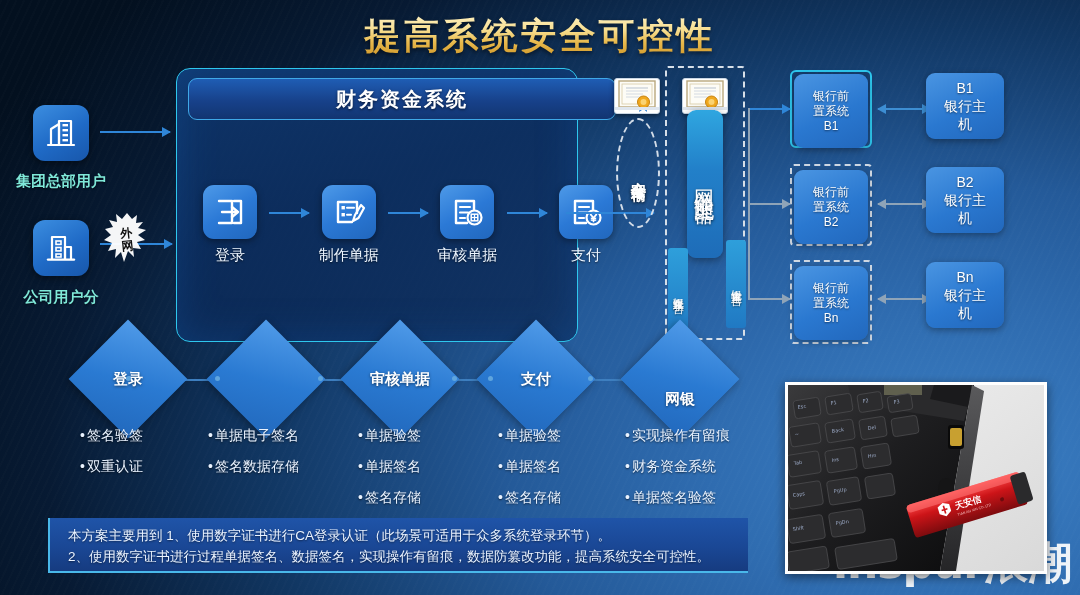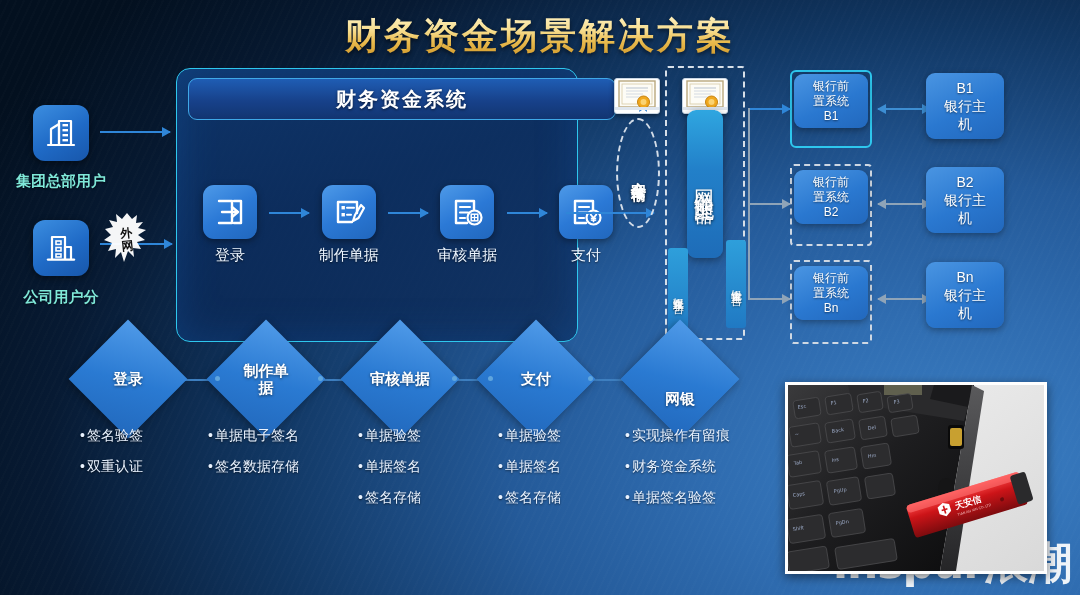--- a/index.html
+++ b/index.html
@@ -154,21 +154,21 @@
     background: linear-gradient(180deg, #2e9fdb 0%, #2079c3 100%);
     display: flex; align-items: center; justify-content: center;
     writing-mode: vertical-rl;
     font-size: 11px; color: #ffffff; letter-spacing: 1px;
     text-shadow: 0 1px 2px rgba(0,0,0,.55);
     padding: 4px 0;
   }
 
   
   .bank-front {
-    position: absolute; width: 74px; height: 54px; border-radius: 9px;
+    position: absolute; width: 74px; height: 74px; border-radius: 9px;
     background: linear-gradient(155deg, #4a95e2 0%, #2a78d0 55%, #2268bd 100%);
     box-shadow: 0 2px 7px rgba(0,0,0,.35);
     display: flex; align-items: center; justify-content: center; text-align: center;
     font-size: 12px; color: #fff; line-height: 1.25;
     text-shadow: 0 1px 2px rgba(0,0,0,.5);
   }
   .bank-host {
     position: absolute; width: 78px; height: 66px; border-radius: 9px;
     background: linear-gradient(155deg, #4a95e2 0%, #2a78d0 55%, #2268bd 100%);
     box-shadow: 0 2px 7px rgba(0,0,0,.35);
@@ -244,21 +244,21 @@
 </style>
 </head>
 <body>
 
 <div id="slide">
 
   <div class="watermark">
     <span>inspur</span><span class="cn">浪潮</span>
   </div>
 
-  <div class="title">财务资金场景解决方案</div>
+  <div class="title">提高系统安全可控性</div>
 
   <div class="user-icon" style="left:33px; top:105px;">
     <svg width="34" height="34" viewBox="0 0 34 34">
       <path d="M7 29 V13 L15 8 V29" fill="none" stroke="#fff" stroke-width="2.2" stroke-linejoin="round"></path>
       <path d="M15 29 V5 H27 V29" fill="none" stroke="#fff" stroke-width="2.2" stroke-linejoin="round"></path>
       <line x1="4" y1="29" x2="30" y2="29" stroke="#fff" stroke-width="2.2" stroke-linecap="round"></line>
       <rect x="18.5" y="8" width="5.5" height="2.4" fill="#fff"></rect>
       <rect x="18.5" y="13" width="5.5" height="2.4" fill="#fff"></rect>
       <rect x="18.5" y="18" width="5.5" height="2.4" fill="#fff"></rect>
       <rect x="18.5" y="23" width="5.5" height="2.4" fill="#fff"></rect>
@@ -462,24 +462,20 @@
 
   <div style="position:absolute; left:748px; top:108px; width:1.5px; height:192px; background:#8fa4b8;"></div>
 
   <div class="dia-conn" style="left:120px; top:379px; width:520px;"></div>
 
   <div class="diamond" style="left:86px; top:337px;"></div>
   <div class="diamond-text" style="left:73px; top:370px;">登录</div>
   <div class="dia-dot" style="left:126px; top:376px;"></div>
 
   <div class="diamond" style="left:224px; top:337px;"></div>
-  <div class="diamond-text" style="left:211px; top:362px;">
-    <div>制作单</div>
-    <div>据</div>
-  </div>
   <div class="dia-dot" style="left:215px; top:376px;"></div>
   <div class="dia-dot" style="left:318px; top:376px;"></div>
 
   <div class="diamond" style="left:358px; top:337px;"></div>
   <div class="diamond-text" style="left:345px; top:370px;">审核单据</div>
   <div class="dia-dot" style="left:452px; top:376px;"></div>
 
   <div class="diamond" style="left:494px; top:337px;"></div>
   <div class="diamond-text" style="left:481px; top:370px;">支付</div>
   <div class="dia-dot" style="left:488px; top:376px;"></div>
@@ -509,20 +505,24 @@
     <li>单据签名</li>
     <li>签名存储</li>
   </ul>
 
   <ul class="bullets" style="left:625px; top:428px;">
     <li>实现操作有留痕</li>
     <li>财务资金系统</li>
     <li>单据签名验签</li>
   </ul>
 
+  <div class="caption">
+    <p>本方案主要用到 1、使用数字证书进行CA登录认证（此场景可适用于众多系统登录环节）。</p>
+    <p>2、使用数字证书进行过程单据签名、数据签名，实现操作有留痕，数据防篡改功能，提高系统安全可控性。</p>
+  </div>
 
   <div class="photo">
     <svg width="256" height="186" viewBox="0 0 256 186">
       <defs>
         <linearGradient id="kbg" x1="0" y1="0" x2="1" y2="1">
           <stop offset="0" stop-color="#3a3a3c"></stop>
           <stop offset="0.45" stop-color="#1e1e20"></stop>
           <stop offset="1" stop-color="#0c0c0d"></stop>
         </linearGradient>
         <linearGradient id="deskg" x1="0" y1="0" x2="1" y2="1">

